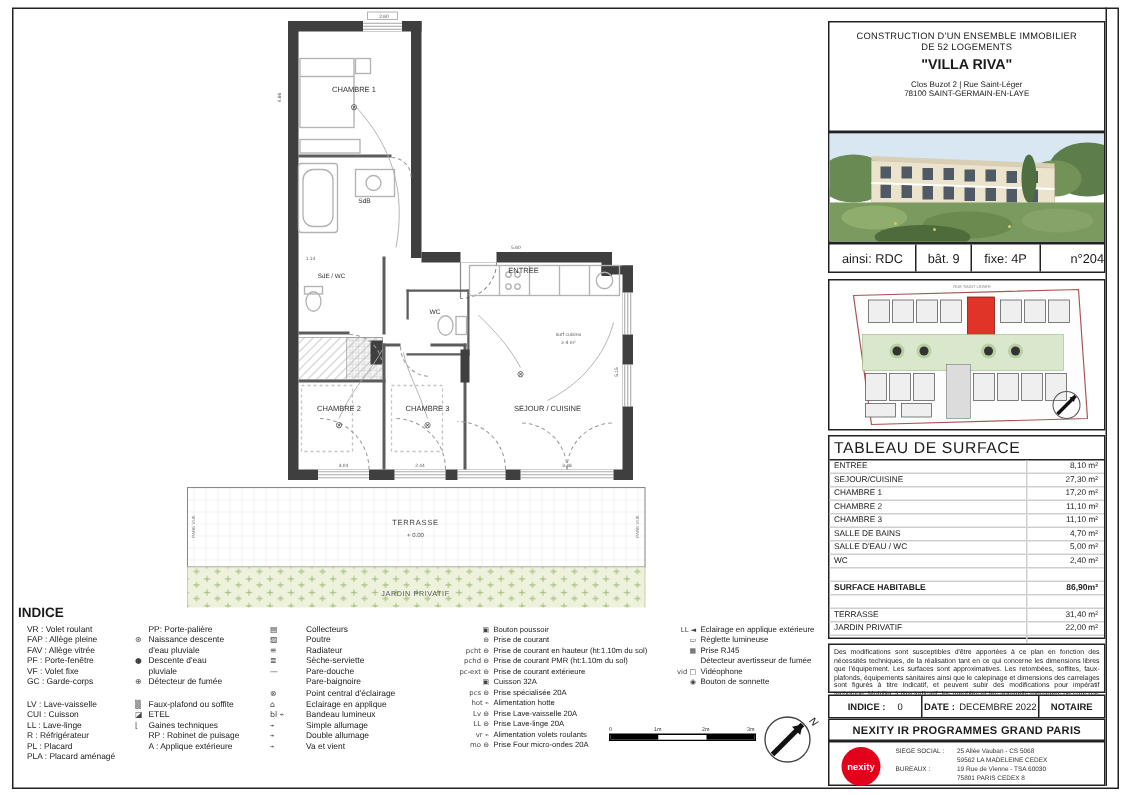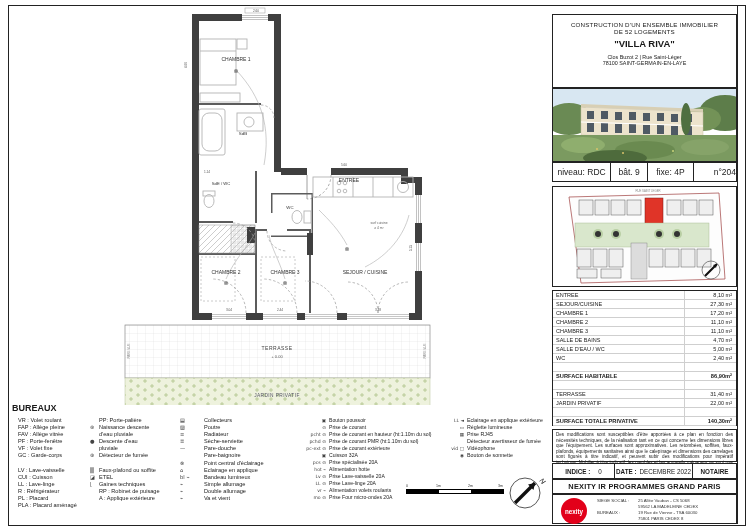--- a/index.html
+++ b/index.html
@@ -264,21 +264,21 @@
       <ellipse cx="92" cy="61" rx="30" ry="9" fill="#6a8a50"></ellipse>
       <ellipse cx="152" cy="58" rx="24" ry="8" fill="#86a369"></ellipse>
       <ellipse cx="62" cy="69" rx="32" ry="8" fill="#4e6b3c"></ellipse>
       <circle cx="44" cy="60" r="1" fill="#d8c26a"></circle>
         <circle cx="70" cy="64" r="1" fill="#d8c26a"></circle>
       <circle cx="120" cy="62" r="1" fill="#c9d27a"></circle>
     </svg>
   </div>
 
   <div class="panelbox strip" style="top:162px;height:20px;">
-    <div style="width:60px;">niveau: RDC</div>
+    <div style="width:60px;">ainsi: RDC</div>
     <div style="width:38px;">bât. 9</div>
     <div style="width:47px;">fixe: 4P</div>
     <div style="flex:1;margin-left:20px;">n°204</div>
   </div>
 
   <div class="panelbox" style="top:186px;height:101px;">
     <svg width="183" height="99" viewBox="0 0 183 99">
       <polygon points="16,10 166,6 172,92 28,96" fill="#fdfdfd" stroke="#aa5555" stroke-width="0.8"></polygon>
       <text x="95" y="5" font-size="2.8" fill="#888" text-anchor="middle">RUE SAINT LEGER</text>
       <g fill="#efefef" stroke="#555" stroke-width="0.5">
@@ -316,20 +316,21 @@
       </g>
       <g>
         <circle cx="158" cy="83" r="9" fill="none" stroke="#555" stroke-width="0.7"></circle>
         <path d="M152 89 L164 77" stroke="#111" stroke-width="2.2"></path>
         <path d="M164 77 l-4 1 3 3 z" fill="#111"></path>
       </g>
     </svg>
   </div>
 
   <div class="panelbox" style="top:290px;height:136px;">
+    <div class="tbl-title">TABLEAU DE SURFACE</div>
     <div>
 
         <div class="srow">
           <span class="sl">ENTREE</span>
           <span class="sv">8,10 m²</span>
         </div>
 
         <div class="srow">
           <span class="sl">SEJOUR/CUISINE</span>
           <span class="sv">27,30 m²</span>
@@ -436,21 +437,21 @@
       <span class="addr-lbl"></span>
       <span class="addr-val">59562 LA MADELEINE CEDEX</span>
       <span class="addr-lbl">BUREAUX :</span>
       <span class="addr-val">19 Rue de Vienne - TSA 60030</span>
       <span class="addr-lbl"></span>
       <span class="addr-val">75801 PARIS CEDEX 8</span>
     </div>
   </div>
 
   <div id="legend">
-    <div class="leg-title">BUREAUX</div>
+    <div class="leg-title">INDICE</div>
 
     <div class="lcol c1" style="left:6px;width:70px;">
 
         <div class="lrow">
           <span class="ltxt">VR : Volet roulant</span>
         </div>
 
         <div class="lrow">
           <span class="ltxt">FAP : Allège pleine</span>
         </div>

